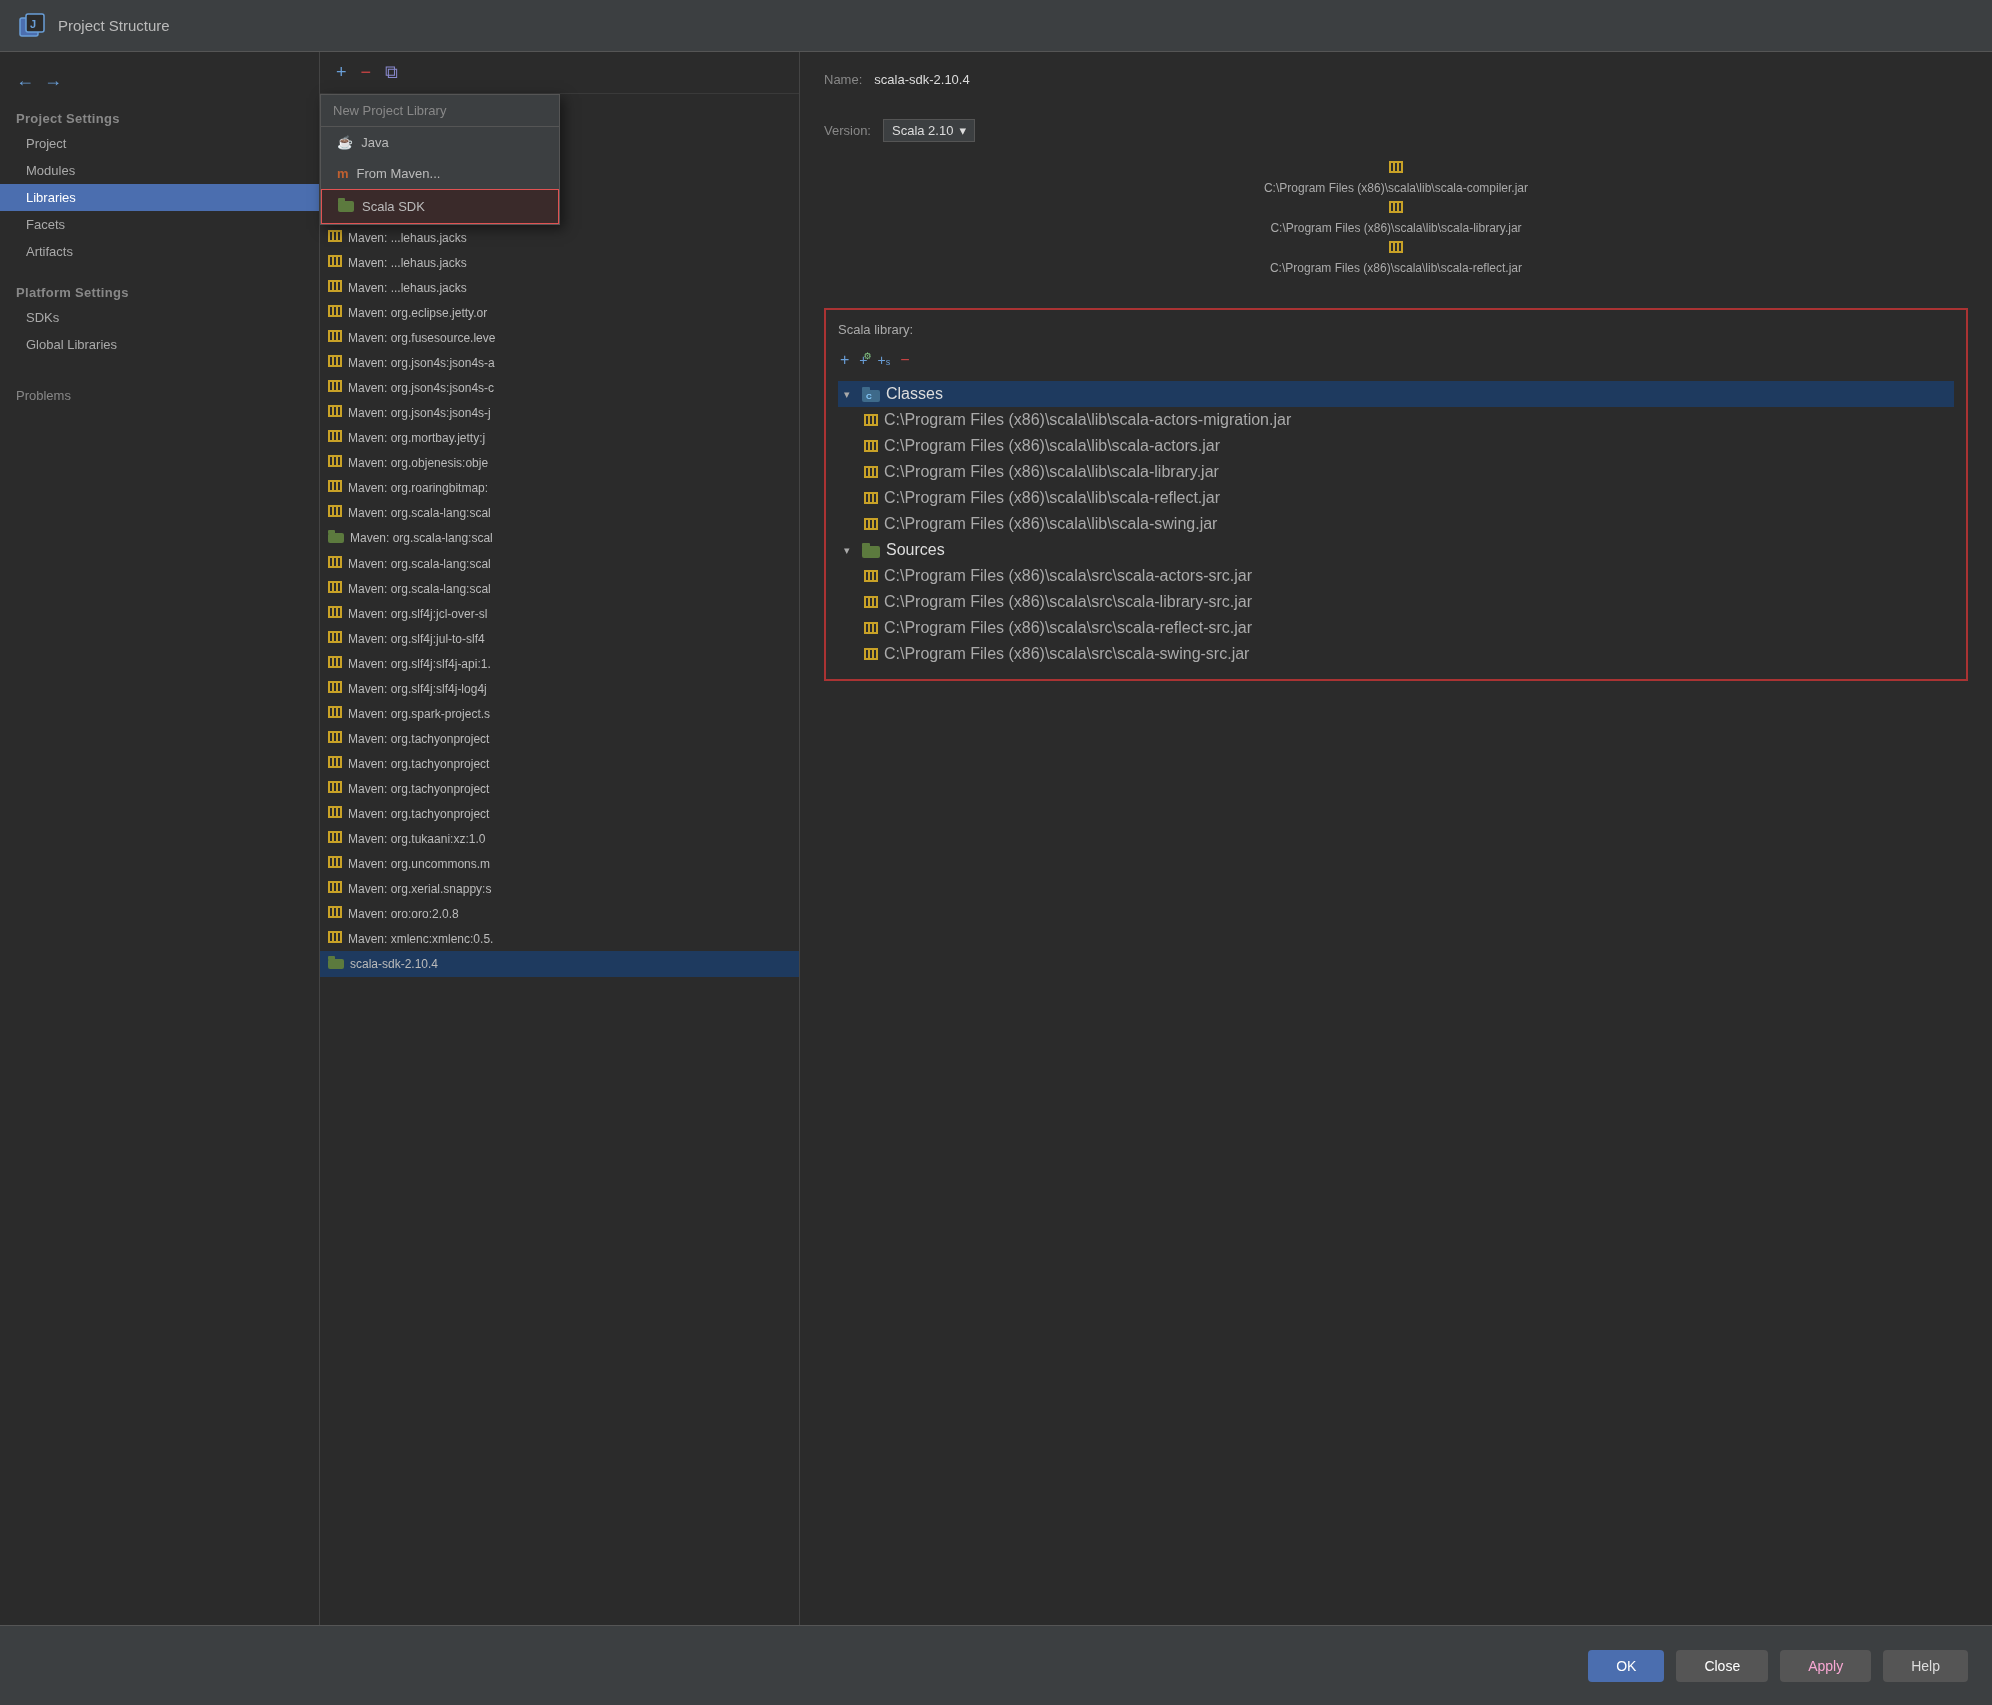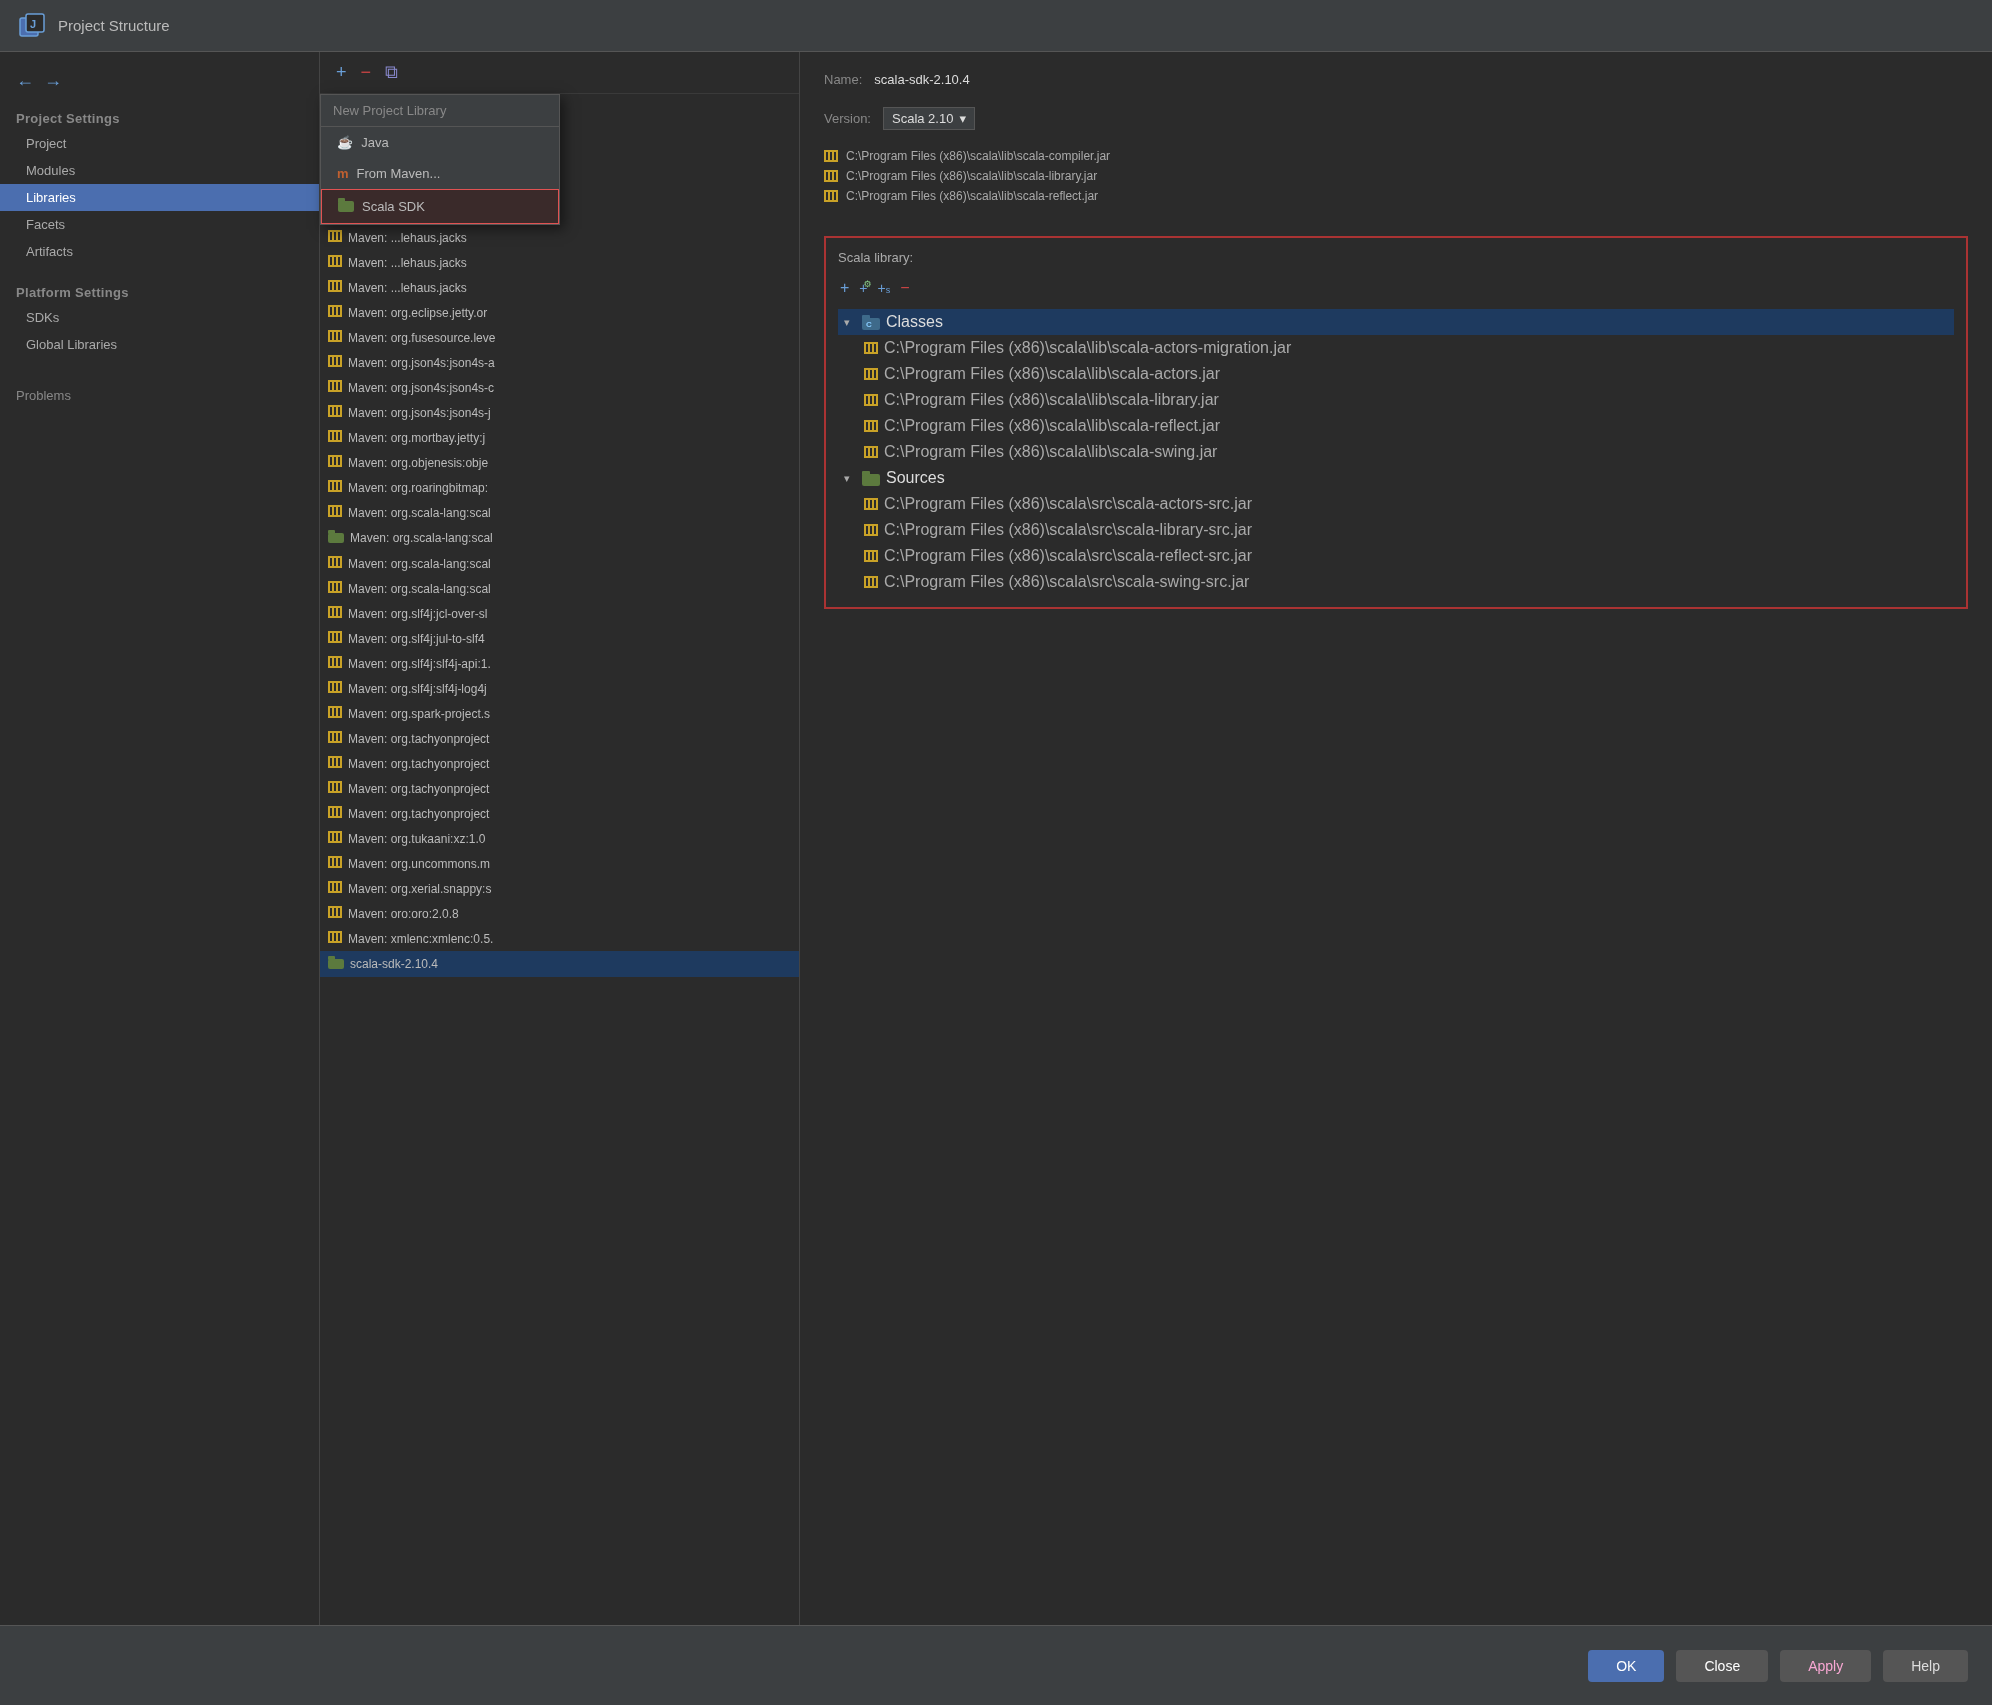--- a/index.html
+++ b/index.html
@@ -185,21 +185,21 @@
       display: flex;
       flex-direction: column;
       padding: 20px 24px;
       background: #2b2b2b;
       overflow-y: auto;
     }
 
     .name-row {
       display: flex;
       align-items: center;
-      margin-bottom: 20px;
+      margin-bottom: 32px;
       gap: 12px;
     }
 
     .name-label {
       color: #888;
       font-size: 13px;
     }
 
     .name-value {
       color: #dddddd;
@@ -236,20 +236,21 @@
       margin-bottom: 8px;
     }
 
     .classpath-item {
       display: flex;
       align-items: center;
       gap: 8px;
       padding: 3px 0;
       font-size: 12px;
       color: #aaaaaa;
+      flex-direction: column;
     }
 
     
     .scala-library-section {
       margin-top: 30px;
       border: 2px solid #aa3333;
       padding: 12px;
       background: #2b2b2b;
     }
 

